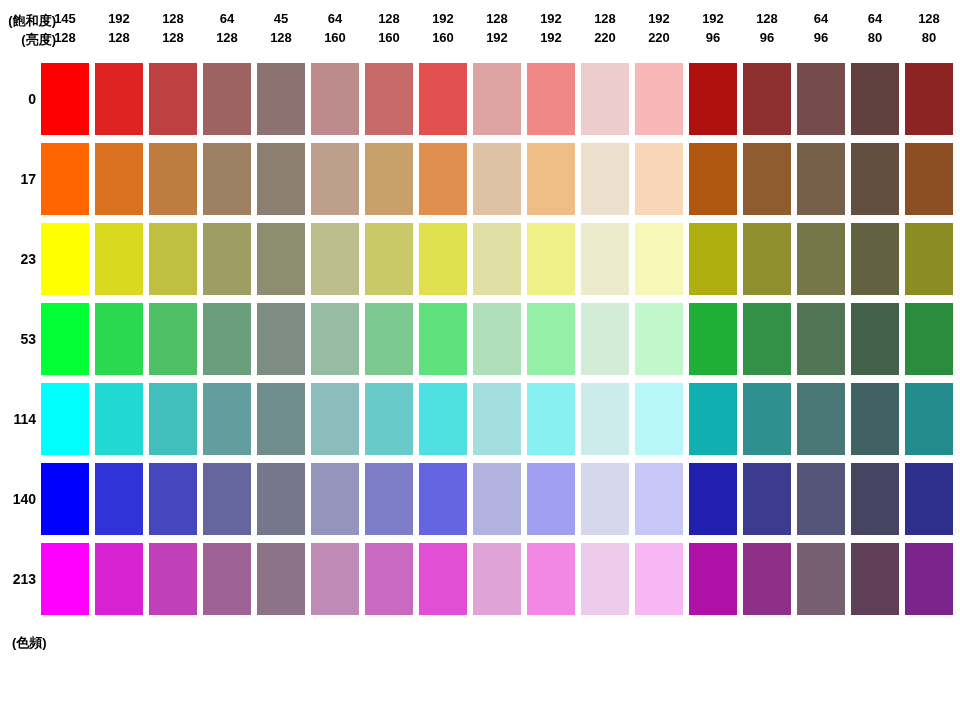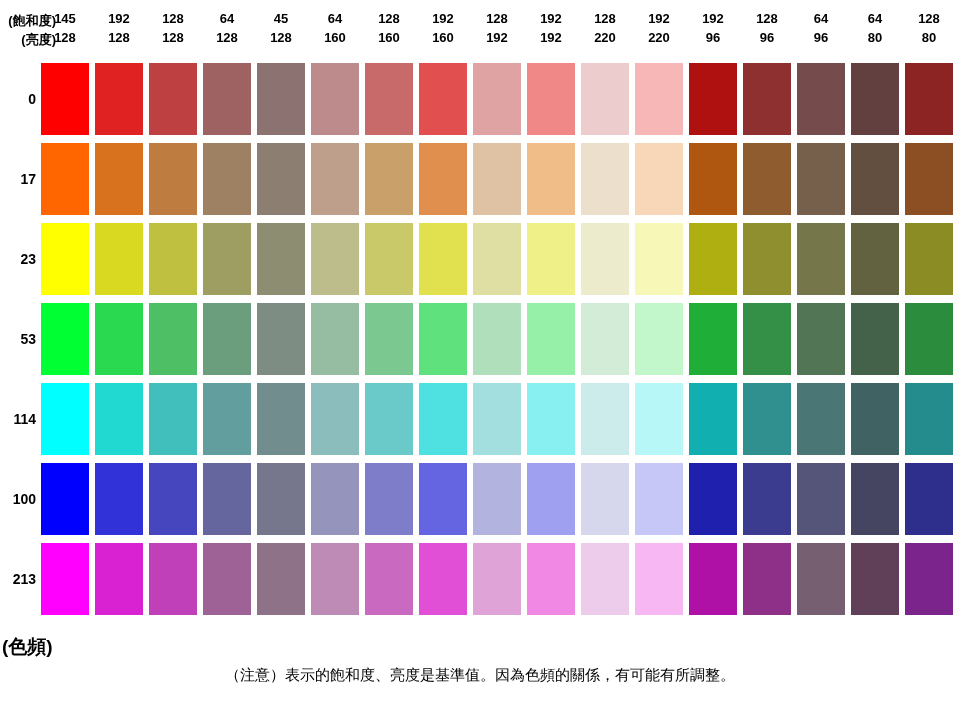--- a/index.html
+++ b/index.html
@@ -45,22 +45,22 @@
   .row-labels{position:absolute;left:0;top:63px;width:36px;}
   .row-label{
     position:absolute;width:36px;height:72px;
     text-align:right;
     font-size:14px;font-weight:bold;color:#000;
     display:flex;align-items:center;justify-content:flex-end;
   }
 
   
   .hue-axis-label{
-    position:absolute;left:2px;top:634px;
-    font-size:19px;font-weight:bold;color:#000;
+    position:absolute;left:12px;top:634px;
+    font-size:13px;font-weight:bold;color:#000;
     white-space:nowrap;
   }
   .footnote{
     position:absolute;left:0;top:666px;width:960px;
     text-align:center;
     font-size:15px;color:#000;
     white-space:nowrap;
   }
 </style>
 </head>
@@ -143,21 +143,21 @@
         <span>80</span>
       </div>
     </div>
 
   <div class="row-labels">
       <div class="row-label" style="top: 0px;">0</div>
       <div class="row-label" style="top: 80px;">17</div>
       <div class="row-label" style="top: 160px;">23</div>
       <div class="row-label" style="top: 240px;">53</div>
       <div class="row-label" style="top: 320px;">114</div>
-      <div class="row-label" style="top: 400px;">100</div>
+      <div class="row-label" style="top: 400px;">140</div>
       <div class="row-label" style="top: 480px; text-align: center;">213</div>
     </div>
 
   <div class="grid">
       <div class="swatch" style="left: 0px; top: 0px; background: rgb(255, 0, 0);"></div>
       <div class="swatch" style="left: 54px; top: 0px; background: rgb(224, 34, 34);"></div>
       <div class="swatch" style="left: 108px; top: 0px; background: rgb(191, 64, 64);"></div>
       <div class="swatch" style="left: 162px; top: 0px; background: rgb(158, 98, 98);"></div>
       <div class="swatch" style="left: 216px; top: 0px; background: rgb(141, 114, 114);"></div>
       <div class="swatch" style="left: 270px; top: 0px; background: rgb(189, 139, 139);"></div>
@@ -271,15 +271,14 @@
       <div class="swatch" style="left: 594px; top: 480px; background: rgb(247, 183, 242);"></div>
       <div class="swatch" style="left: 648px; top: 480px; background: rgb(175, 17, 166);"></div>
       <div class="swatch" style="left: 702px; top: 480px; background: rgb(143, 48, 136);"></div>
       <div class="swatch" style="left: 756px; top: 480px; background: rgb(118, 95, 112);"></div>
       <div class="swatch" style="left: 810px; top: 480px; background: rgb(95, 64, 88);"></div>
       <div class="swatch" style="left: 864px; top: 480px; background: rgb(122, 36, 140);"></div>
     </div>
 
   <div class="hue-axis-label">(色頻)</div>
 
-  <div class="footnote">（注意）表示的飽和度、亮度是基準值。因為色頻的關係，有可能有所調整。</div>
 
 </div>
 
 </body></html>

